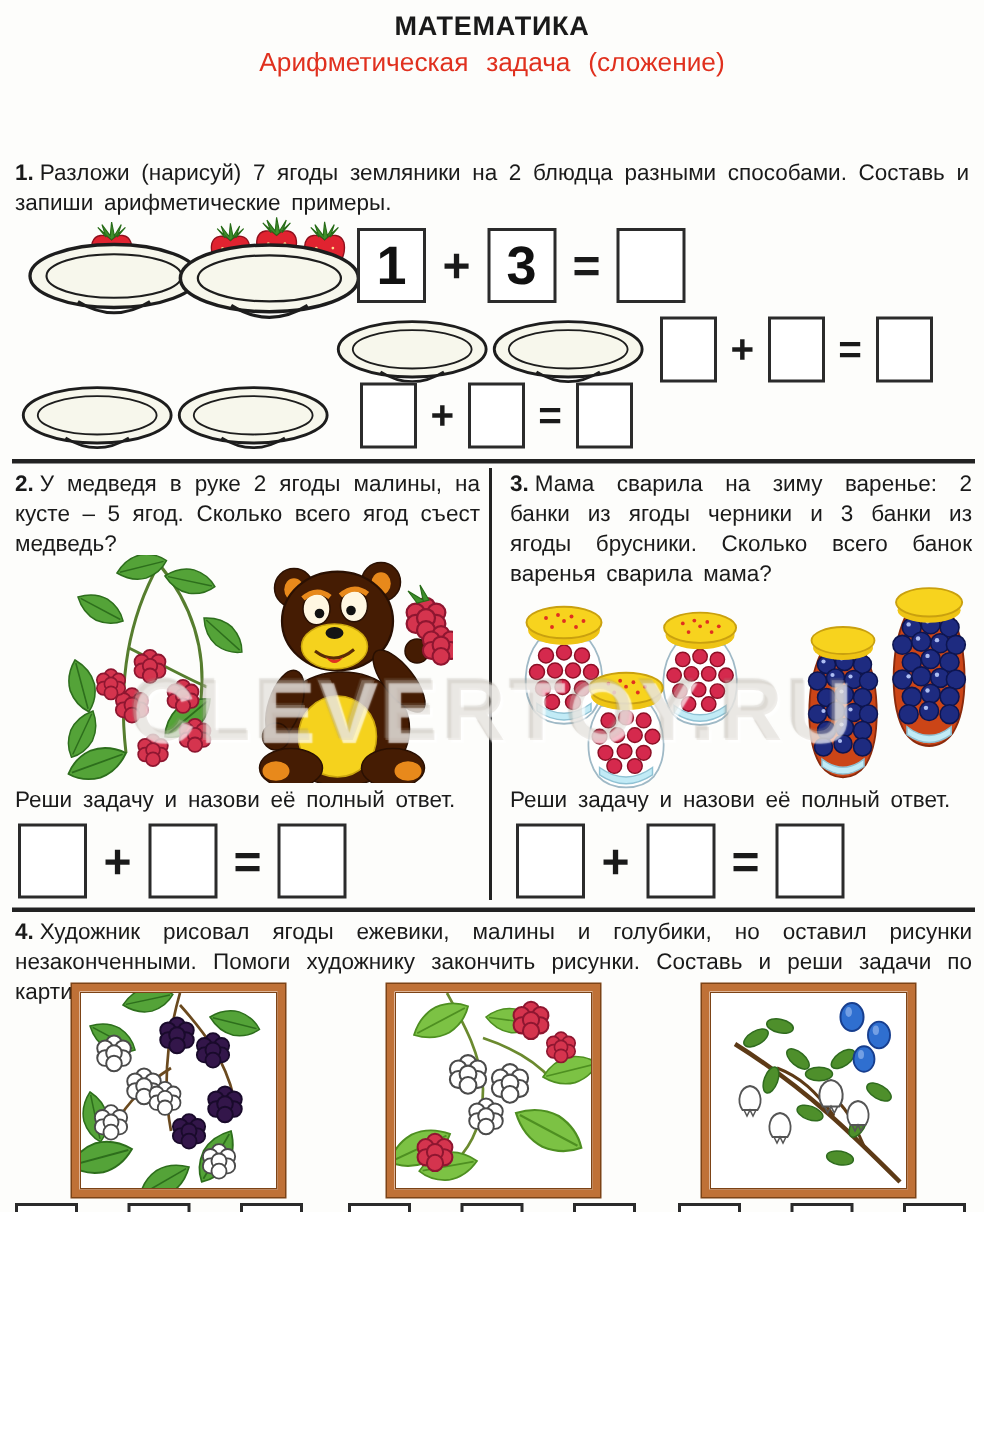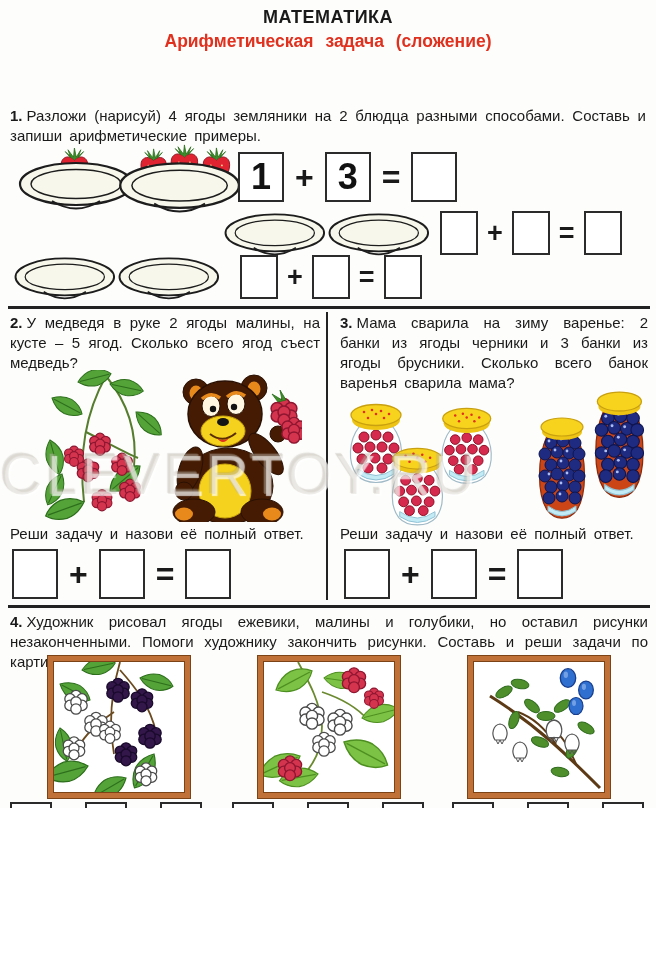--- a/index.html
+++ b/index.html
@@ -6,21 +6,21 @@
   html,body { background:#ffffff; }
   .page {
     position:relative; width:656px; height:808px; margin:0 auto;
     background:#fdfdfb; overflow:hidden;
     font-family:"Liberation Sans", sans-serif; color:#1a1a1a;
   }
   .abs { position:absolute; }
   .title { position:absolute; top:7px; left:0; width:100%; text-align:center;
            font-size:18px; font-weight:bold; letter-spacing:.5px; }
   .subtitle { position:absolute; top:31px; left:0; width:100%; text-align:center;
-              font-size:17.5px; font-weight:bold; color:#e0301e; word-spacing:7px; }
+              font-size:17.5px; font-weight:normal; color:#e0301e; word-spacing:7px; }
   .para { position:absolute; font-size:15px; line-height:20px; text-align:justify;
           word-spacing:3px; }
   .para .tnum { font-weight:bold; padding-right:4px; }
   .para b { font-weight:bold; }
   .rule { position:absolute; background:#222; }
   .equation { position:absolute; display:flex; align-items:center; }
   .eqbox { display:flex; align-items:center; justify-content:center;
            border:2.4px solid #2b2b2b; background:#fff; font-weight:bold; color:#111; }
   .op { font-weight:bold; line-height:1; }
   .eq-lg .eqbox { width:46px; height:50px; font-size:36px; }
@@ -30,22 +30,22 @@
   .eq-t4 .eqbox { width:42px; height:47px; font-size:34px; }
   .eq-t4 .op { font-size:29px; margin:0 8px; }
   .frame { position:absolute; width:142px; height:142px; background:#fff;
            border:5px solid #bf7137;
            box-shadow: 0 0 0 1px #7c4316, inset 0 0 0 1px #7c4316; }
   .frame svg { display:block; margin:1px; }
   .writing { position:absolute; left:8px; width:640px; height:36px;
              border-top:1.6px solid #8f8f8f; border-bottom:1.6px solid #8f8f8f; }
   .writing .dots { position:absolute; left:0; right:0; top:16px;
                    border-top:2px dotted #6d6d6d; }
-  .watermark { position:absolute; top:440px; left:0; width:100%; 
-               font-size:58px; font-weight:normal; letter-spacing:3px;
+  .watermark { position:absolute; top:440px; left:0; width:100%; text-align:center;
+               font-size:58px; font-weight:bold; letter-spacing:3px;
                color:rgba(205,199,188,0.30);
                text-shadow:2px 2px 1px rgba(255,255,255,0.7), -1px -1px 1px rgba(150,142,130,0.25);
                z-index:6; pointer-events:none; white-space:nowrap; }
   .pagenum { position:absolute; right:16px; top:929px; font-size:16.5px; color:#7f1d1d; }
 </style>
 </head>
 <body>
 
 <div class="page">
 
@@ -156,21 +156,21 @@
         <ellipse cx="0" cy="0" rx="7" ry="8.5" fill="#2f6fd0" stroke="#173e8e" stroke-width="1.2"></ellipse>
         <ellipse cx="-2" cy="-3" rx="2" ry="3" fill="#7fa8e8" opacity="0.85"></ellipse>
       </g>
     </defs>
   </svg>
 
   <div class="title">МАТЕМАТИКА</div>
   <div class="subtitle">Арифметическая задача (сложение)</div>
 
 
-  <p class="para" style="top:106px; left:10px; width:636px;"><span class="tnum">1.</span><span>Разложи (нарисуй) 4 ягоды земляники на 2 блюдца разными способами. Составь и запиши арифметические примеры.</span></p>
+  <p class="para" style="top:106px; left:10px; width:636px;"><span class="tnum">1.</span><span>Разложи (нарисуй) 7 ягоды земляники на 2 блюдца разными способами. Составь и запиши арифметические примеры.</span></p>
 
   <svg class="abs" style="left:14px; top:148px;" width="124" height="66" viewBox="0 0 124 66">
     <use href="#strawberry" transform="translate(42,-1) scale(0.92)"></use>
     <use href="#plate" transform="translate(2,10)"></use>
   </svg>
   <svg class="abs" style="left:108px; top:142px;" width="146" height="74" viewBox="0 0 146 74">
     <use href="#strawberry" transform="translate(28,6) scale(0.88)"></use>
     <use href="#strawberry" transform="translate(58,2) scale(0.92)"></use>
     <use href="#strawberry" transform="translate(90,5) scale(0.92)"></use>
     <use href="#plate" transform="translate(8,16) scale(1.06)"></use>

